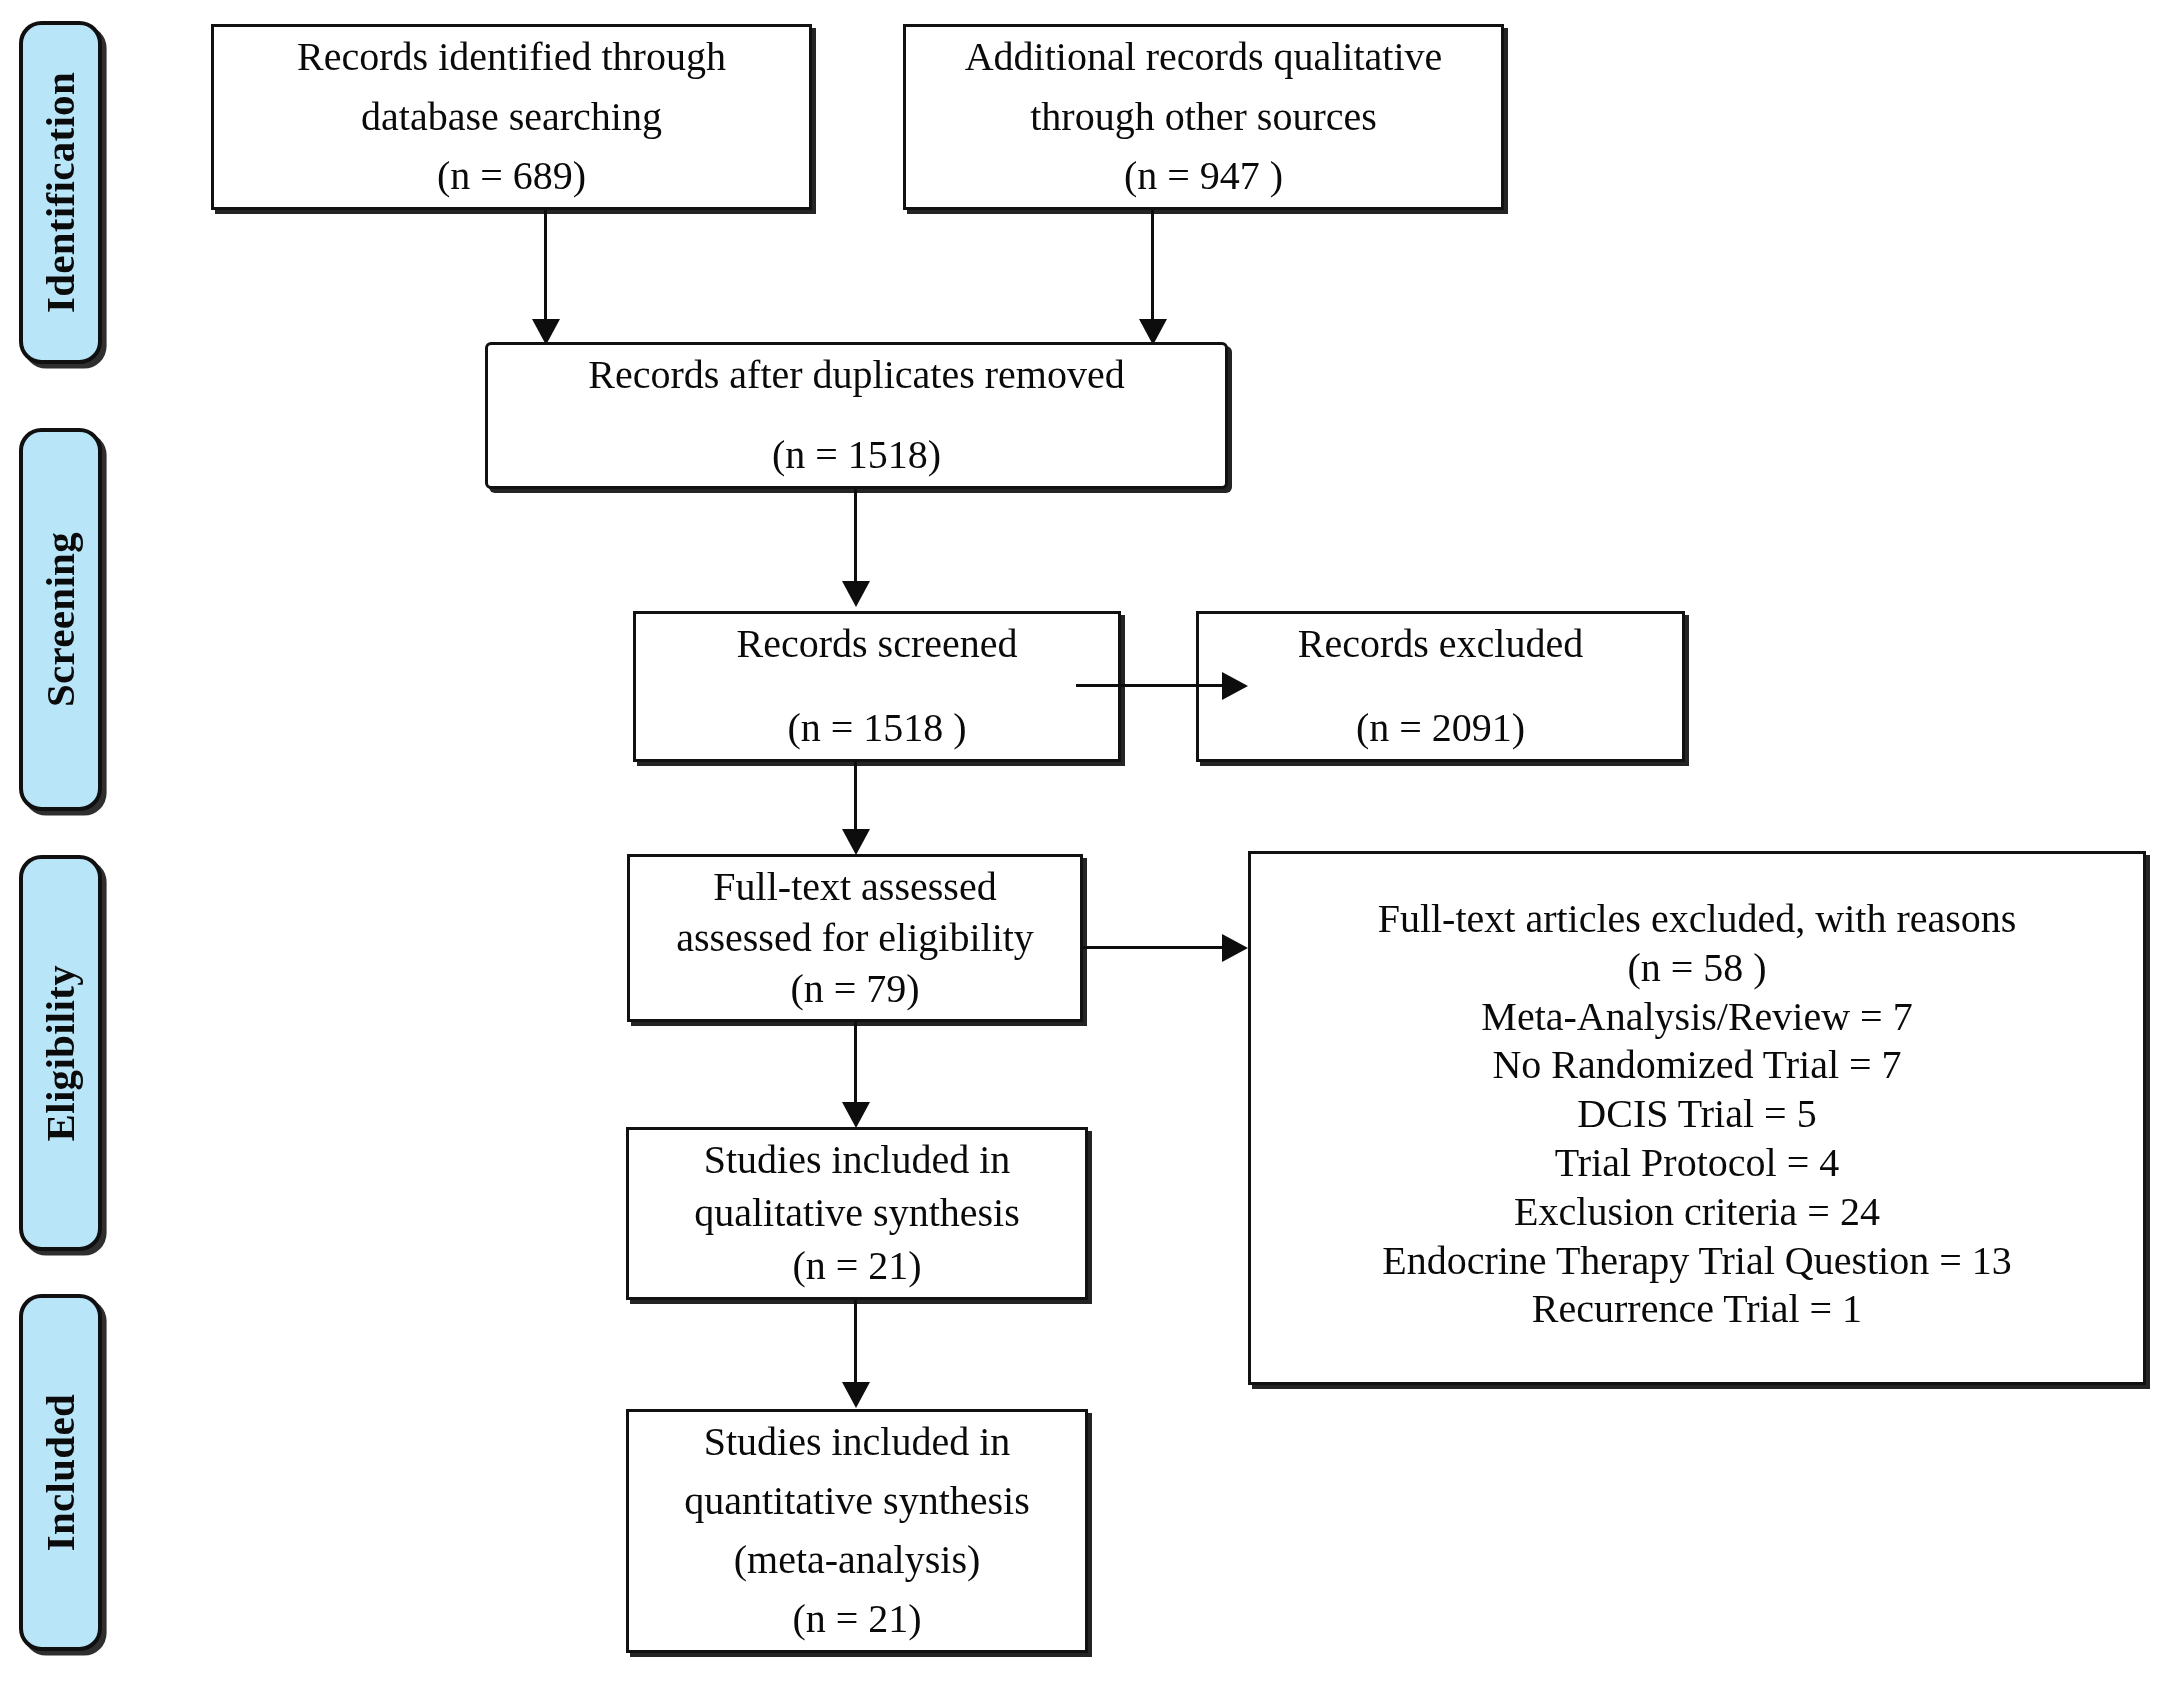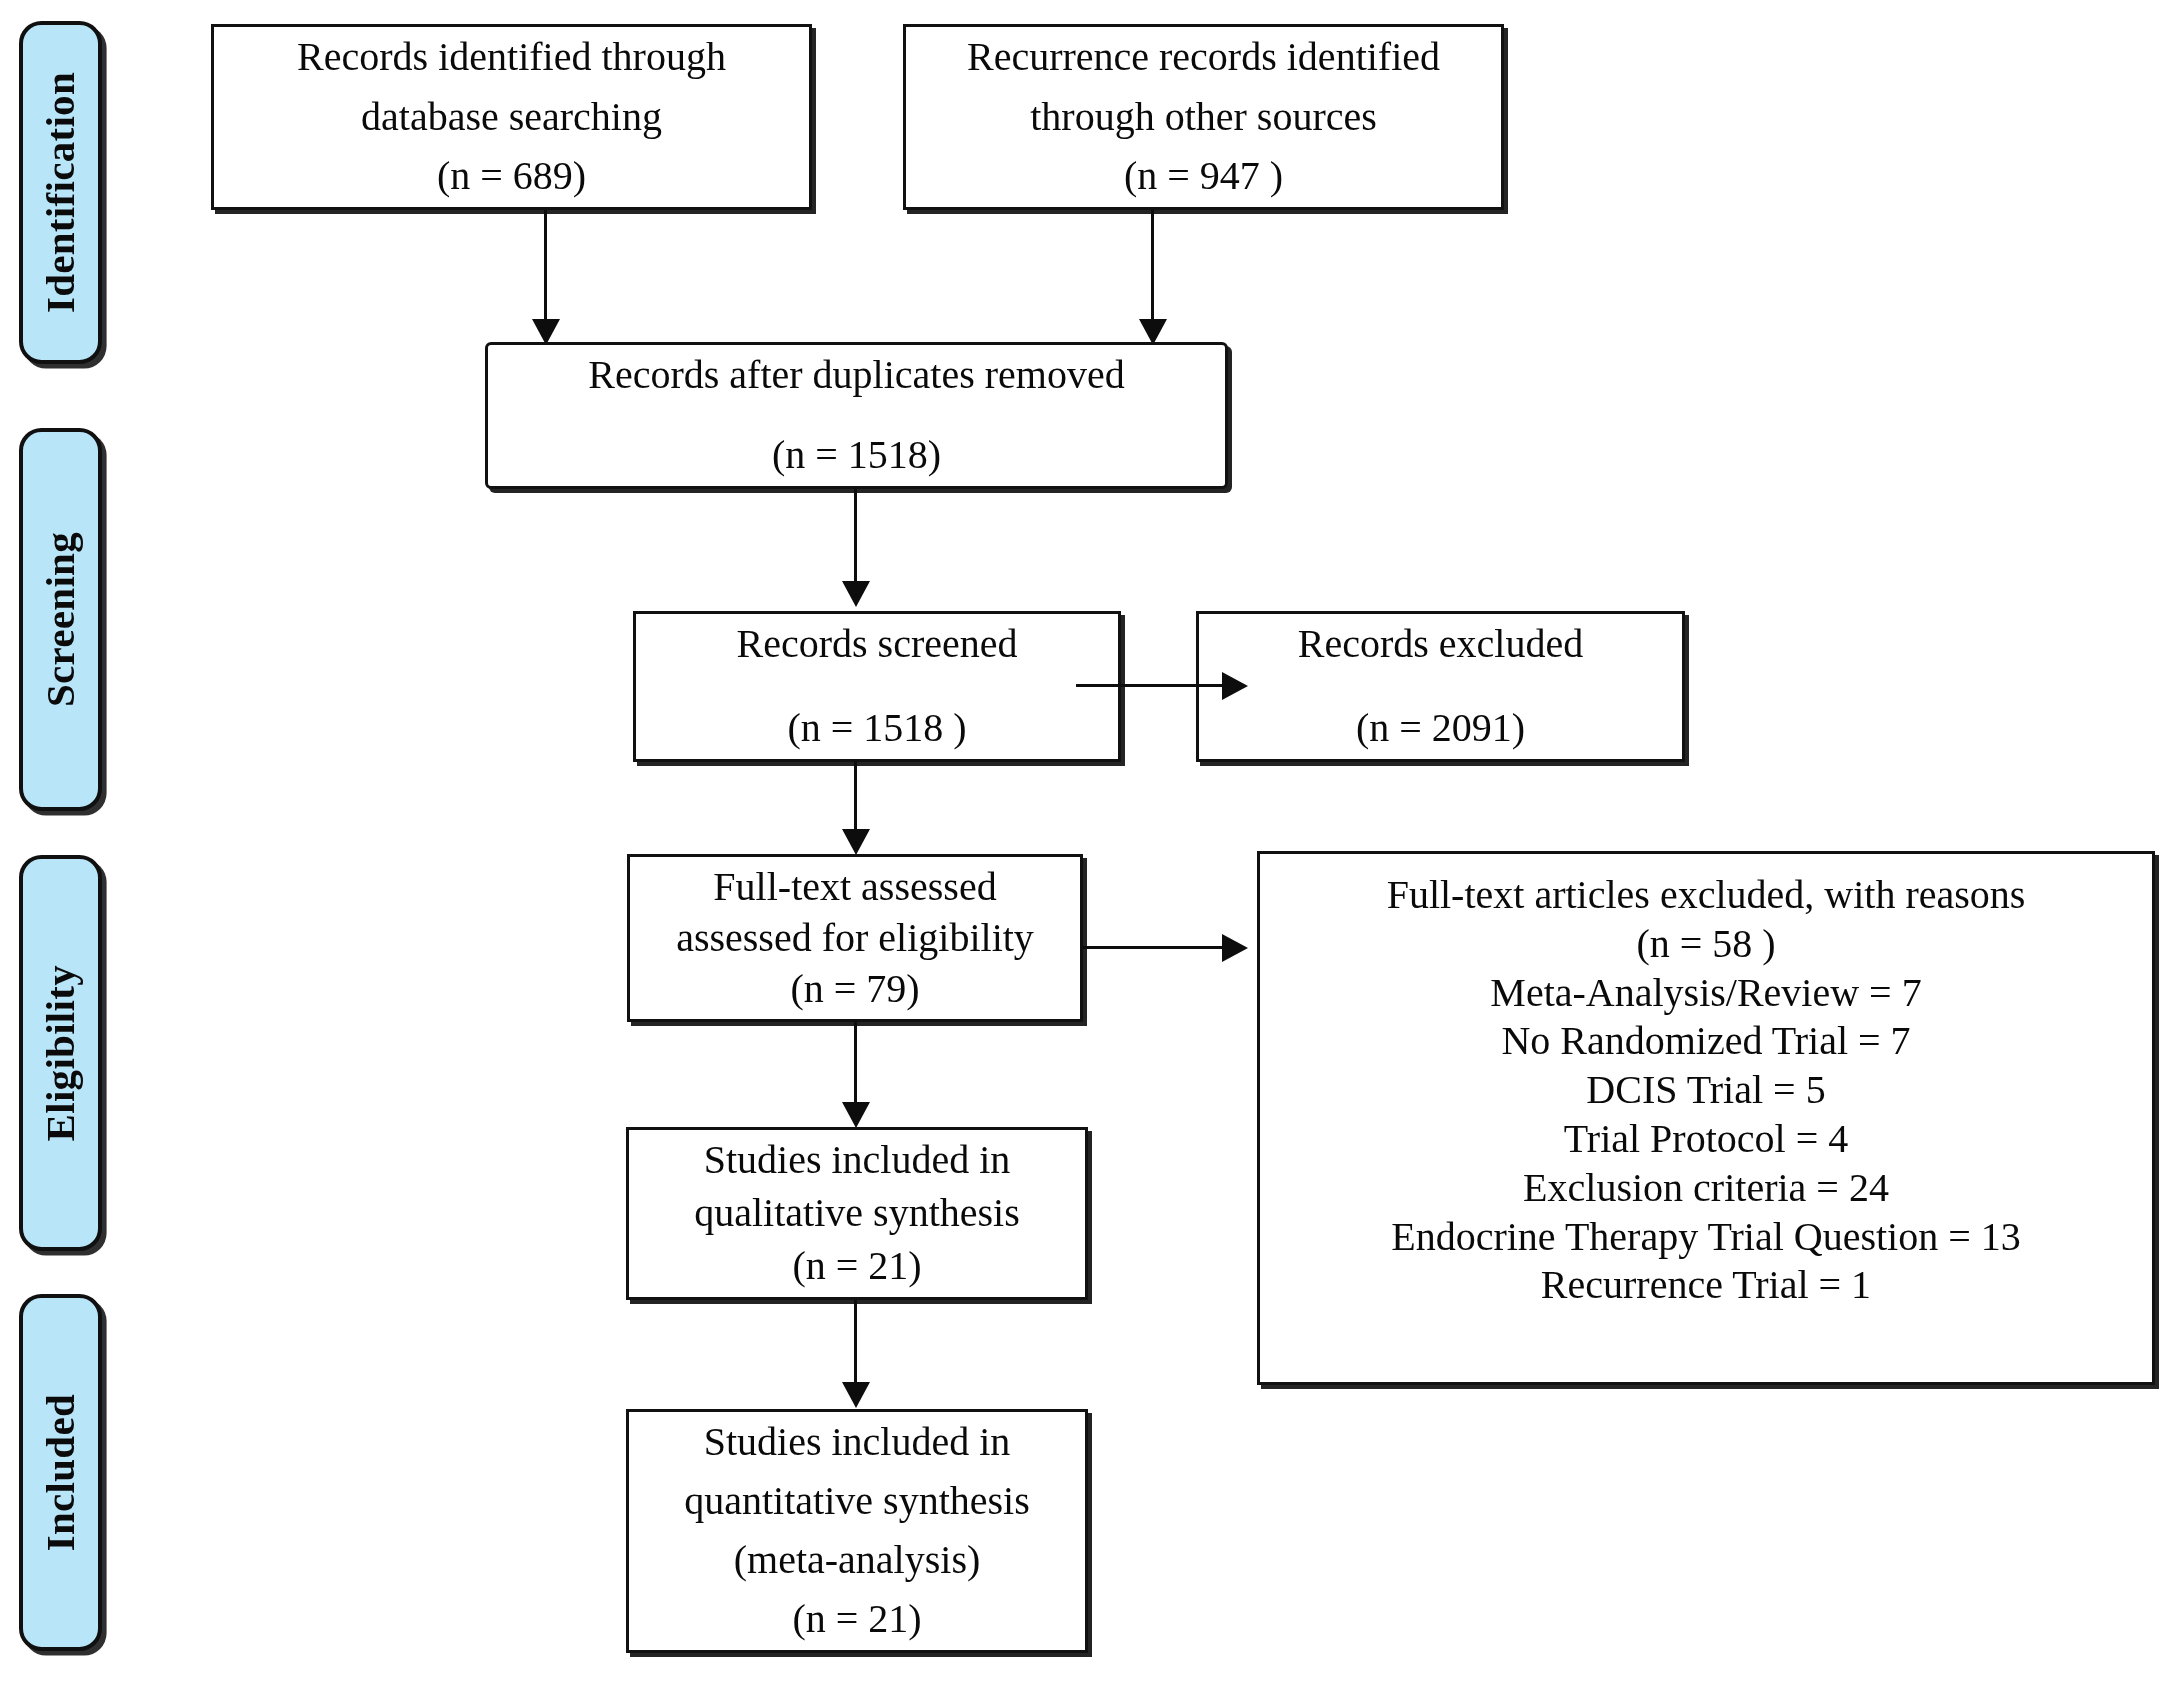--- a/index.html
+++ b/index.html
@@ -111,21 +111,21 @@
     <span class="stage-label">Included</span>
   </div>
 
   <div class="flow-box" style="left:211px; top:24px; width:601px; height:186px;">
     <div class="line">Records identified through</div>
     <div class="line">database searching</div>
     <div class="line">(n = 689)</div>
   </div>
 
   <div class="flow-box" style="left:903px; top:24px; width:601px; height:186px;">
-    <div class="line">Recurrence records identified</div>
+    <div class="line">Additional records qualitative</div>
     <div class="line">through other sources</div>
     <div class="line">(n = 947 )</div>
   </div>
 
   <div class="vline" style="left:544px; top:210px; height:112px;"></div>
   <div class="arrow-down" style="left:532px; top:319px;"></div>
 
   <div class="vline" style="left:1151px; top:210px; height:112px;"></div>
   <div class="arrow-down" style="left:1139px; top:319px;"></div>
 
@@ -152,21 +152,21 @@
 
   <div class="vline" style="left:854px; top:761px; height:71px;"></div>
   <div class="arrow-down" style="left:842px; top:829px;"></div>
 
   <div class="flow-box" style="left:627px; top:854px; width:456px; height:168px;">
     <div class="line">Full-text assessed</div>
     <div class="line">assessed for eligibility</div>
     <div class="line">(n = 79)</div>
   </div>
 
-  <div class="flow-box tight" style="left:1248px; top:851px; width:898px; height:534px; justify-content:flex-start; padding-top:17px;margin-left:9px;">
+  <div class="flow-box tight" style="left:1248px; top:851px; width:898px; height:534px; justify-content:flex-start; padding-top:41px;">
     <div class="line">Full-text articles excluded, with reasons</div>
     <div class="line">(n = 58 )</div>
     <div class="line">Meta-Analysis/Review = 7</div>
     <div class="line">No Randomized Trial = 7</div>
     <div class="line">DCIS Trial = 5</div>
     <div class="line">Trial Protocol = 4</div>
     <div class="line">Exclusion criteria = 24</div>
     <div class="line">Endocrine Therapy Trial Question = 13</div>
     <div class="line">Recurrence Trial = 1</div>
   </div>

